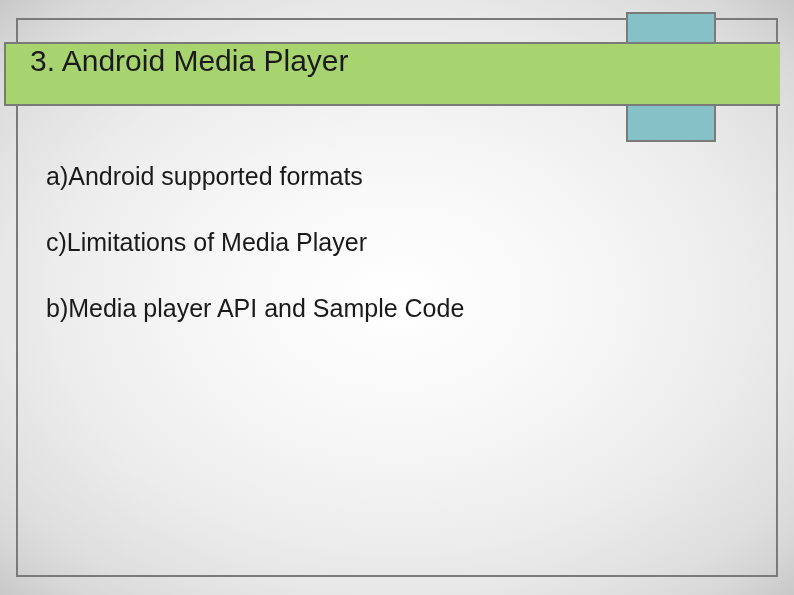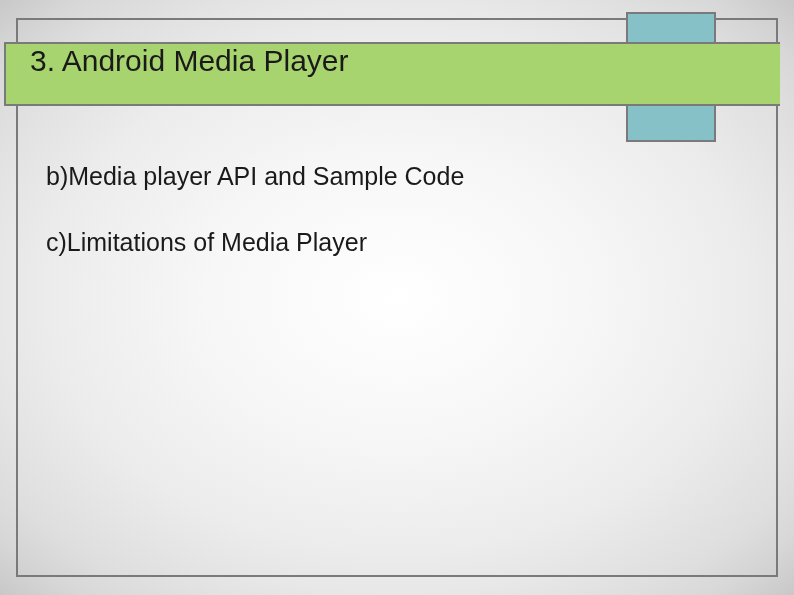--- a/index.html
+++ b/index.html
@@ -83,18 +83,19 @@
 <div class="slide">
   <div class="slide-inner">
 
     <div class="accent-square"></div>
 
     <div class="title-bar">
       <span class="title-text">3. Android Media Player</span>
     </div>
 
     <div class="content">
+      <p>a)Android supported formats</p>
+      <p>c)Limitations of Media Player</p>
       <p>b)Media player API and Sample Code</p>
-      <p>c)Limitations of Media Player</p>
     </div>
 
   </div>
 </div>
 
 </body></html>

